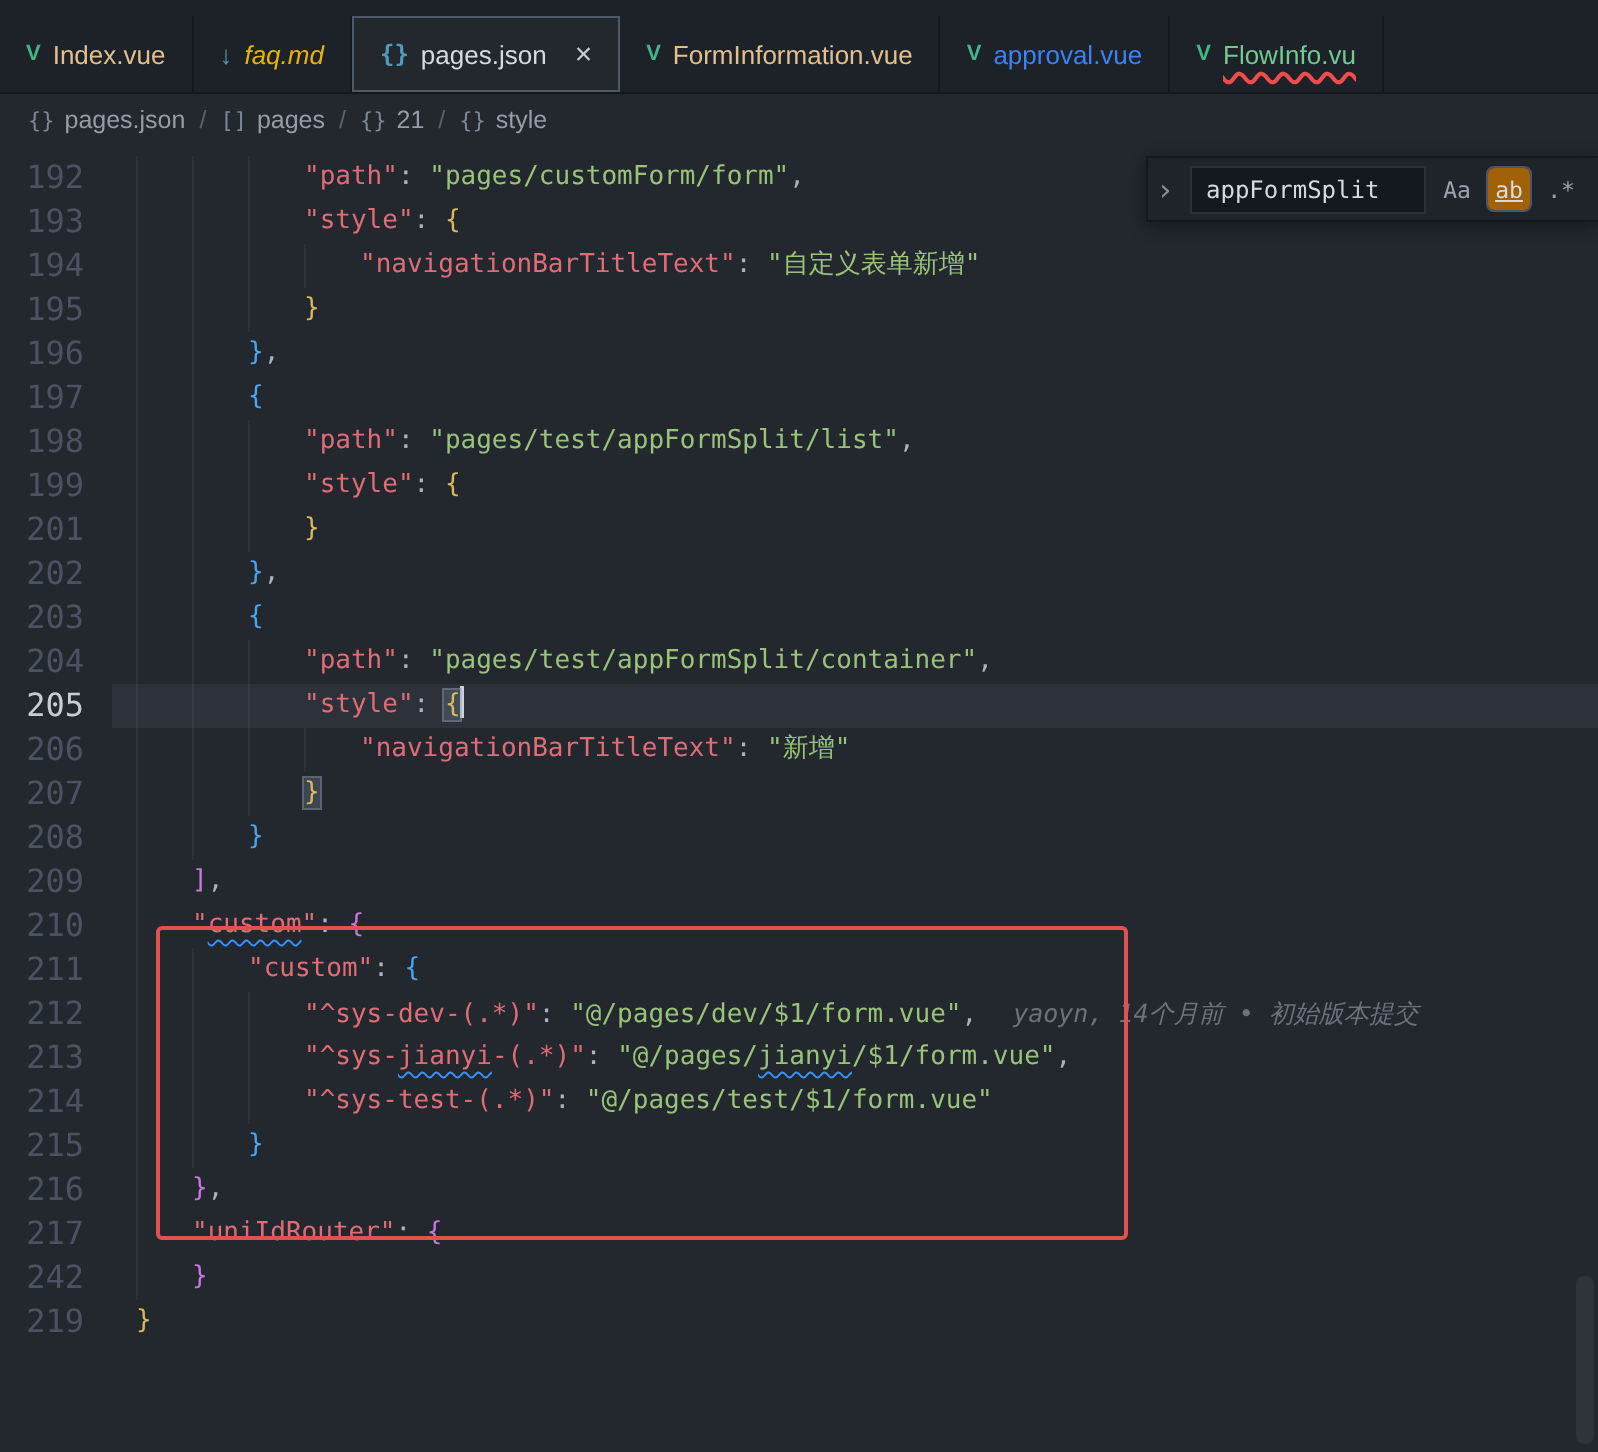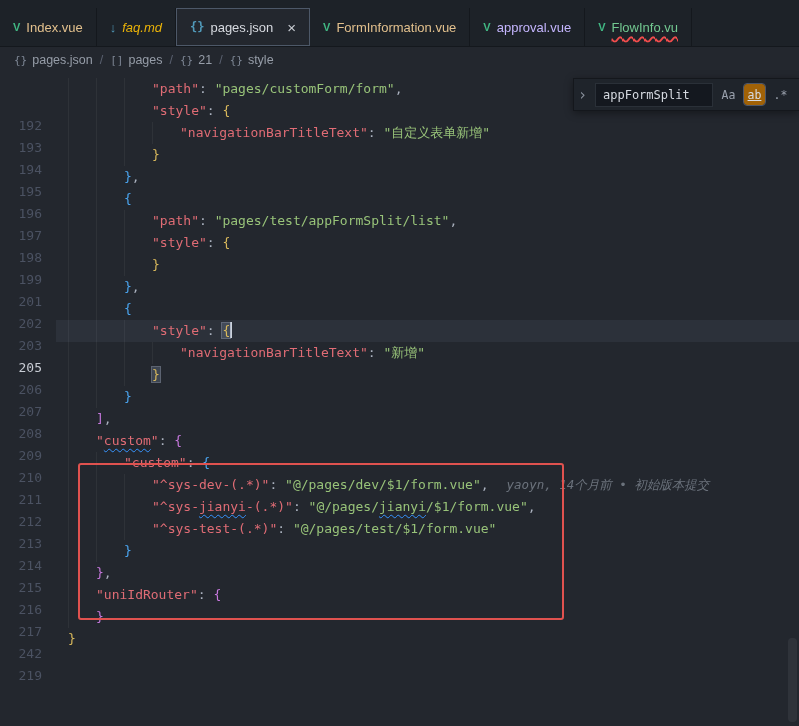--- a/index.html
+++ b/index.html
@@ -28,21 +28,21 @@
   .bc-item{display:flex;align-items:center;gap:5px;color:#969da8;cursor:pointer;}
   .bc-icon{color:#7d8694;font-family:"DejaVu Sans Mono",monospace;font-size:11px;}
   .bc-sep{color:#5a6170;}
 
   
   .editor{position:absolute;top:72px;left:0;right:0;bottom:0;
           font-family:"DejaVu Sans Mono",monospace;font-size:13px;}
   #lines{padding-top:6px;}
   .line{position:relative;height:22px;line-height:22px;white-space:pre;}
   .ln{position:absolute;left:0;top:0;width:42px;text-align:right;
-      color:var(--line-number,#4b5262);font-size:13px;cursor:pointer;margin-top:37px;}
+      color:var(--line-number,#4b5262);font-size:16px;cursor:pointer;}
   .line.active .ln{color:var(--active-line-number,#c8ccd4);}
   .line.active::before{content:"";position:absolute;left:56px;right:0;top:0;bottom:0;
                        background:var(--active-line-bg,#2c313a);}
   .code{position:absolute;left:68px;top:0;white-space:pre;}
   .g-ind{display:inline-block;width:28px;height:22px;vertical-align:top;
          box-shadow:inset 1px 0 0 rgba(255,255,255,.05);}
   .tk.k{color:var(--key,#e06c75);}
   .tk.s{color:var(--string,#98c379);}
   .tk.p{color:var(--punct,#abb2bf);}
   .tk.g{color:var(--bracket-gold,#d9b95c);}
@@ -95,21 +95,21 @@
         <span class="tab-icon json-icon">{}</span>
         <span class="tab-label" style="color: rgb(215, 218, 224);">pages.json</span>
         <span class="tab-close">×</span>
       </div>
       <div class="tab">
         <span class="tab-icon vue-icon">V</span>
         <span class="tab-label" style="color: rgb(226, 192, 141);">FormInformation.vue</span>
       </div>
       <div class="tab">
         <span class="tab-icon vue-icon">V</span>
-        <span class="tab-label" style="color: #c4b5fd;">approval.vue</span>
+        <span class="tab-label" style="color: #3b82f6;">approval.vue</span>
       </div>
       <div class="tab">
         <span class="tab-icon vue-icon">V</span>
         <span class="tab-label squiggle" style="color: rgb(115, 201, 145);">FlowInfo.vu</span>
       </div>
     </div>
 
   <div class="breadcrumbs" id="breadcrumbs">
       <span class="bc-item">
         <span class="bc-icon">{}</span>
@@ -138,20 +138,21 @@
         <div class="line"><span class="ln">193</span><span class="code"><span class="g-ind"></span><span class="g-ind"></span><span class="g-ind"></span><span class="tk k">"style"</span><span class="tk p">: </span><span class="tk g">{</span></span></div>
         <div class="line"><span class="ln">194</span><span class="code"><span class="g-ind"></span><span class="g-ind"></span><span class="g-ind"></span><span class="g-ind"></span><span class="tk k">"navigationBarTitleText"</span><span class="tk p">: </span><span class="tk s">"自定义表单新增"</span></span></div>
         <div class="line"><span class="ln">195</span><span class="code"><span class="g-ind"></span><span class="g-ind"></span><span class="g-ind"></span><span class="tk g">}</span></span></div>
         <div class="line"><span class="ln">196</span><span class="code"><span class="g-ind"></span><span class="g-ind"></span><span class="tk u">}</span><span class="tk p">,</span></span></div>
         <div class="line"><span class="ln">197</span><span class="code"><span class="g-ind"></span><span class="g-ind"></span><span class="tk u">{</span></span></div>
         <div class="line"><span class="ln">198</span><span class="code"><span class="g-ind"></span><span class="g-ind"></span><span class="g-ind"></span><span class="tk k">"path"</span><span class="tk p">: </span><span class="tk s">"pages/test/appFormSplit/list"</span><span class="tk p">,</span></span></div>
         <div class="line"><span class="ln">199</span><span class="code"><span class="g-ind"></span><span class="g-ind"></span><span class="g-ind"></span><span class="tk k">"style"</span><span class="tk p">: </span><span class="tk g">{</span></span></div>
         <div class="line"><span class="ln">201</span><span class="code"><span class="g-ind"></span><span class="g-ind"></span><span class="g-ind"></span><span class="tk g">}</span></span></div>
         <div class="line"><span class="ln">202</span><span class="code"><span class="g-ind"></span><span class="g-ind"></span><span class="tk u">}</span><span class="tk p">,</span></span></div>
         <div class="line"><span class="ln">203</span><span class="code"><span class="g-ind"></span><span class="g-ind"></span><span class="tk u">{</span></span></div>
+        <div class="line"><span class="ln">204</span><span class="code"><span class="g-ind"></span><span class="g-ind"></span><span class="g-ind"></span><span class="tk k">"path"</span><span class="tk p">: </span><span class="tk s">"pages/test/appFormSplit/container"</span><span class="tk p">,</span></span></div>
         <div class="line active"><span class="ln">205</span><span class="code"><span class="g-ind"></span><span class="g-ind"></span><span class="g-ind"></span><span class="tk k">"style"</span><span class="tk p">: </span><span class="tk g bm">{</span><span class="cursor"></span></span></div>
         <div class="line"><span class="ln">206</span><span class="code"><span class="g-ind"></span><span class="g-ind"></span><span class="g-ind"></span><span class="g-ind"></span><span class="tk k">"navigationBarTitleText"</span><span class="tk p">: </span><span class="tk s">"新增"</span></span></div>
         <div class="line"><span class="ln">207</span><span class="code"><span class="g-ind"></span><span class="g-ind"></span><span class="g-ind"></span><span class="tk g bm">}</span></span></div>
         <div class="line"><span class="ln">208</span><span class="code"><span class="g-ind"></span><span class="g-ind"></span><span class="tk u">}</span></span></div>
         <div class="line"><span class="ln">209</span><span class="code"><span class="g-ind"></span><span class="tk o">]</span><span class="tk p">,</span></span></div>
         <div class="line"><span class="ln">210</span><span class="code"><span class="g-ind"></span><span class="tk k">"</span><span class="tk k sq">custom</span><span class="tk k">"</span><span class="tk p">: </span><span class="tk o">{</span></span></div>
         <div class="line"><span class="ln">211</span><span class="code"><span class="g-ind"></span><span class="g-ind"></span><span class="tk k">"custom"</span><span class="tk p">: </span><span class="tk u">{</span></span></div>
         <div class="line"><span class="ln">212</span><span class="code"><span class="g-ind"></span><span class="g-ind"></span><span class="g-ind"></span><span class="tk k">"^sys-dev-(.*)"</span><span class="tk p">: </span><span class="tk s">"@/pages/dev/$1/form.vue"</span><span class="tk p">,</span><span class="blame">yaoyn, 14个月前 • 初始版本提交</span></span></div>
         <div class="line"><span class="ln">213</span><span class="code"><span class="g-ind"></span><span class="g-ind"></span><span class="g-ind"></span><span class="tk k">"^sys-</span><span class="tk k sq">jianyi</span><span class="tk k">-(.*)"</span><span class="tk p">: </span><span class="tk s">"@/pages/</span><span class="tk s sq">jianyi</span><span class="tk s">/$1/form.vue"</span><span class="tk p">,</span></span></div>
         <div class="line"><span class="ln">214</span><span class="code"><span class="g-ind"></span><span class="g-ind"></span><span class="g-ind"></span><span class="tk k">"^sys-test-(.*)"</span><span class="tk p">: </span><span class="tk s">"@/pages/test/$1/form.vue"</span></span></div>

